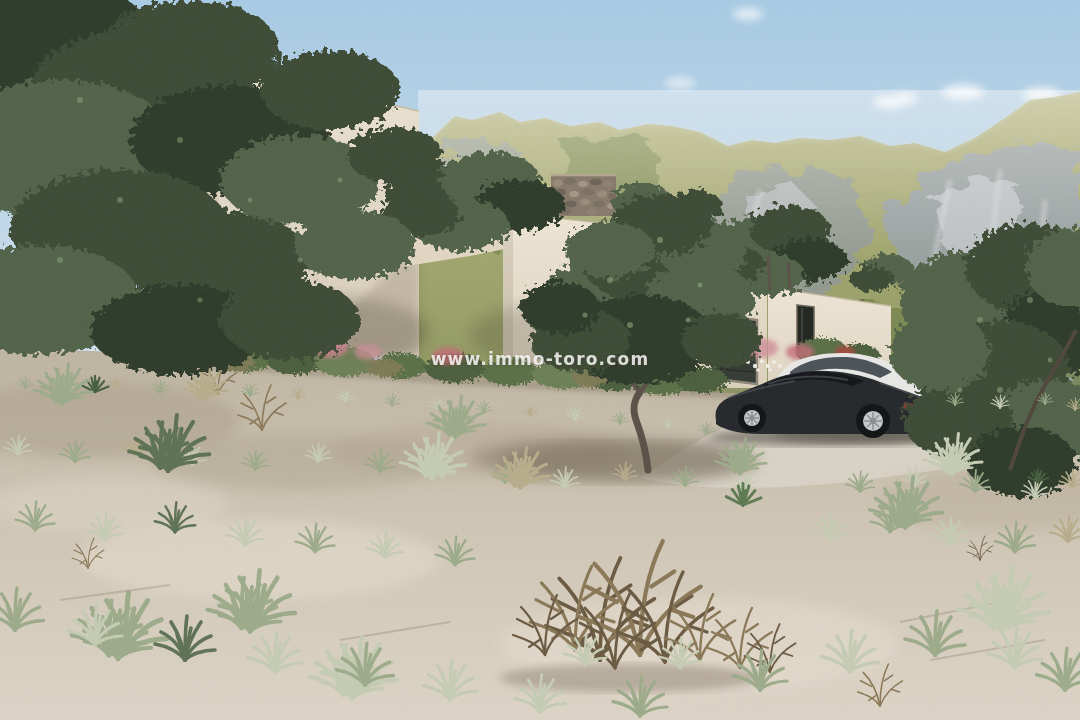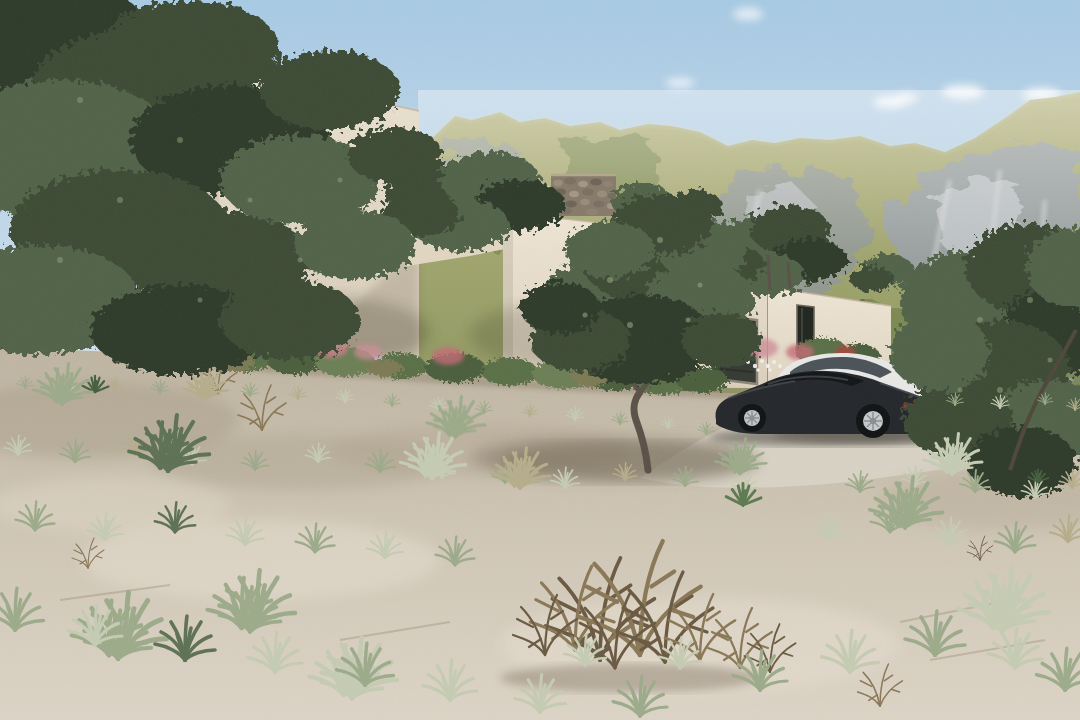--- a/index.html
+++ b/index.html
@@ -528,13 +528,14 @@
         <use href="#tuft" class="g-pale" transform="translate(1015,668) scale(1.8)"></use>
   <use href="#tuft" class="g-mid" transform="translate(1065,690) scale(1.9)"></use>
         <use href="#tuft" class="g-pale" transform="translate(540,712) scale(1.7)"></use>
   <use href="#tuft" class="g-mid" transform="translate(640,716) scale(1.8)"></use>
   <use href="#twig" class="t-dead2" transform="translate(880,706) scale(1.4)"></use>
 </g>
 
 <rect x="0" y="0" width="1080" height="720" filter="url(#grain)" opacity="0.12" fill="#ffffff"></rect>
 </svg>
 
+<div class="watermark">www.immo-toro.com</div>
 </div>
 
 </body></html>

